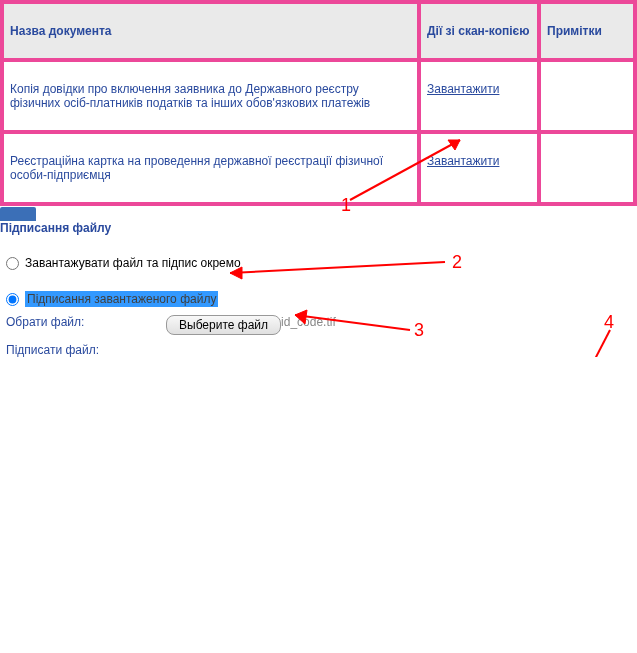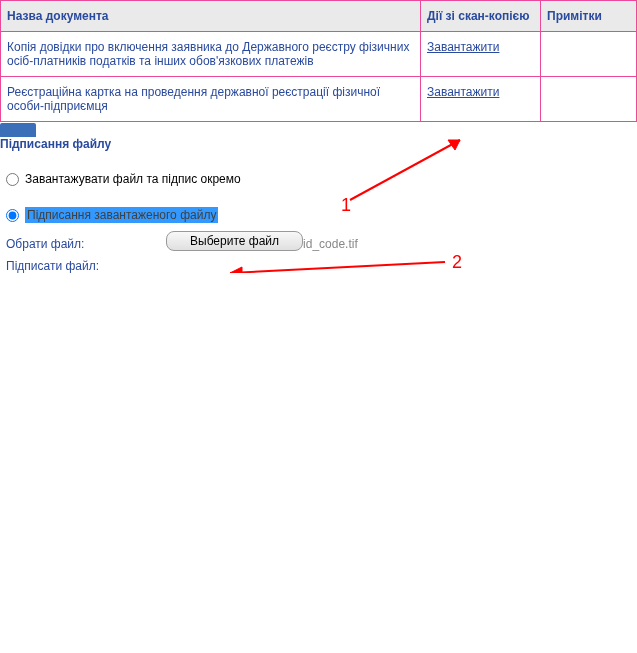--- a/index.html
+++ b/index.html
@@ -9,22 +9,22 @@
     background: #fff;
     width: 637px;
     position: relative;
   }
   table.docs {
     border-collapse: collapse;
     width: 100%;
     margin-bottom: 10px;
   }
   table.docs th, table.docs td {
-    border: 1px solid #ec4899;
-    padding: 8px 6px;
+    border: 4px solid #ec4899;
+    padding: 20px 6px;
     text-align: left;
     vertical-align: top;
   }
   table.docs th {
     background: #eaeaea;
     color: #2a4a9e;
     font-weight: bold;
   }
   table.docs td {
     color: #2a4a9e;
@@ -57,32 +57,32 @@
     align-items: center;
   }
   .radio-row input { margin-right: 6px; }
   .radio-row.selected span {
     background: #3399ff;
     color: #404040;
     padding: 1px 2px;
   }
   .form-row {
     display: flex;
-    align-items: flex-end;
+    align-items: flex-start;
     margin: 8px 0 0 6px;
     font-family: Tahoma, Arial, sans-serif;
   }
   .form-row label {
     width: 160px;
     color: #2a4a9e;
   }
   .file-btn {
     font-family: Arial, sans-serif;
     font-size: 12px;
-    padding: 2px 23px;
+    padding: 2px 12px;
     background: linear-gradient(#f8f8f8,#e0e0e0);
     border: 1px solid #999;
     border-radius: 8px;
     cursor: pointer;
   }
   .file-name {
     color: #888;
   }
   .panel {
     position: absolute;

